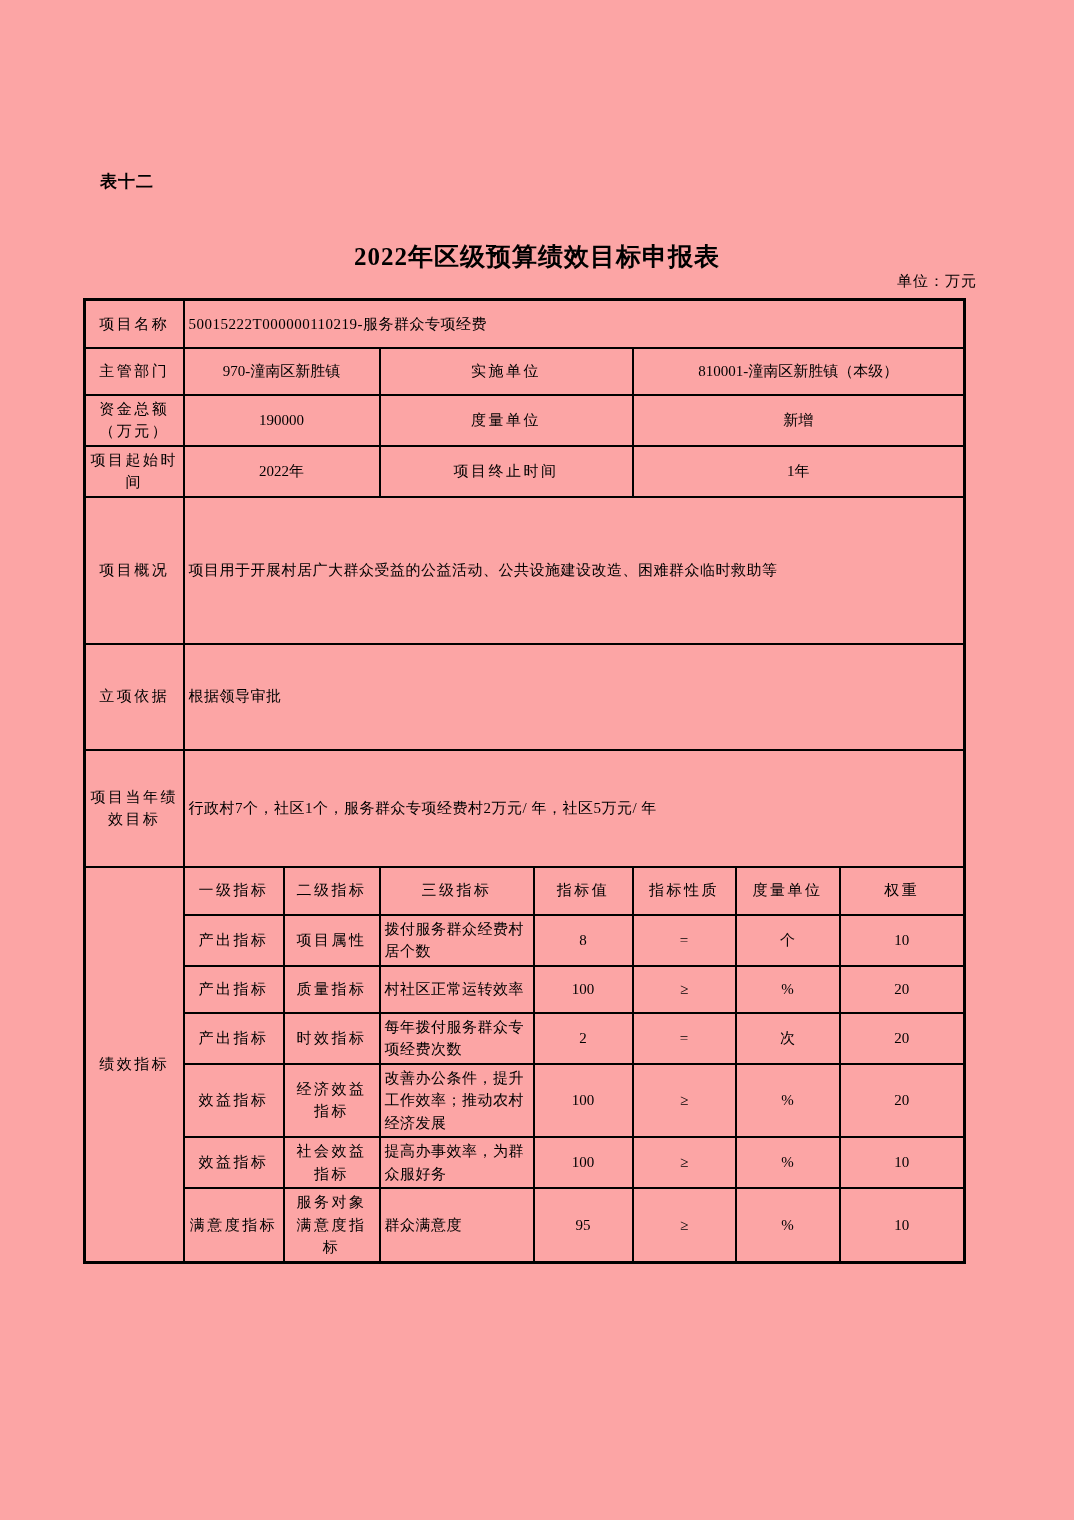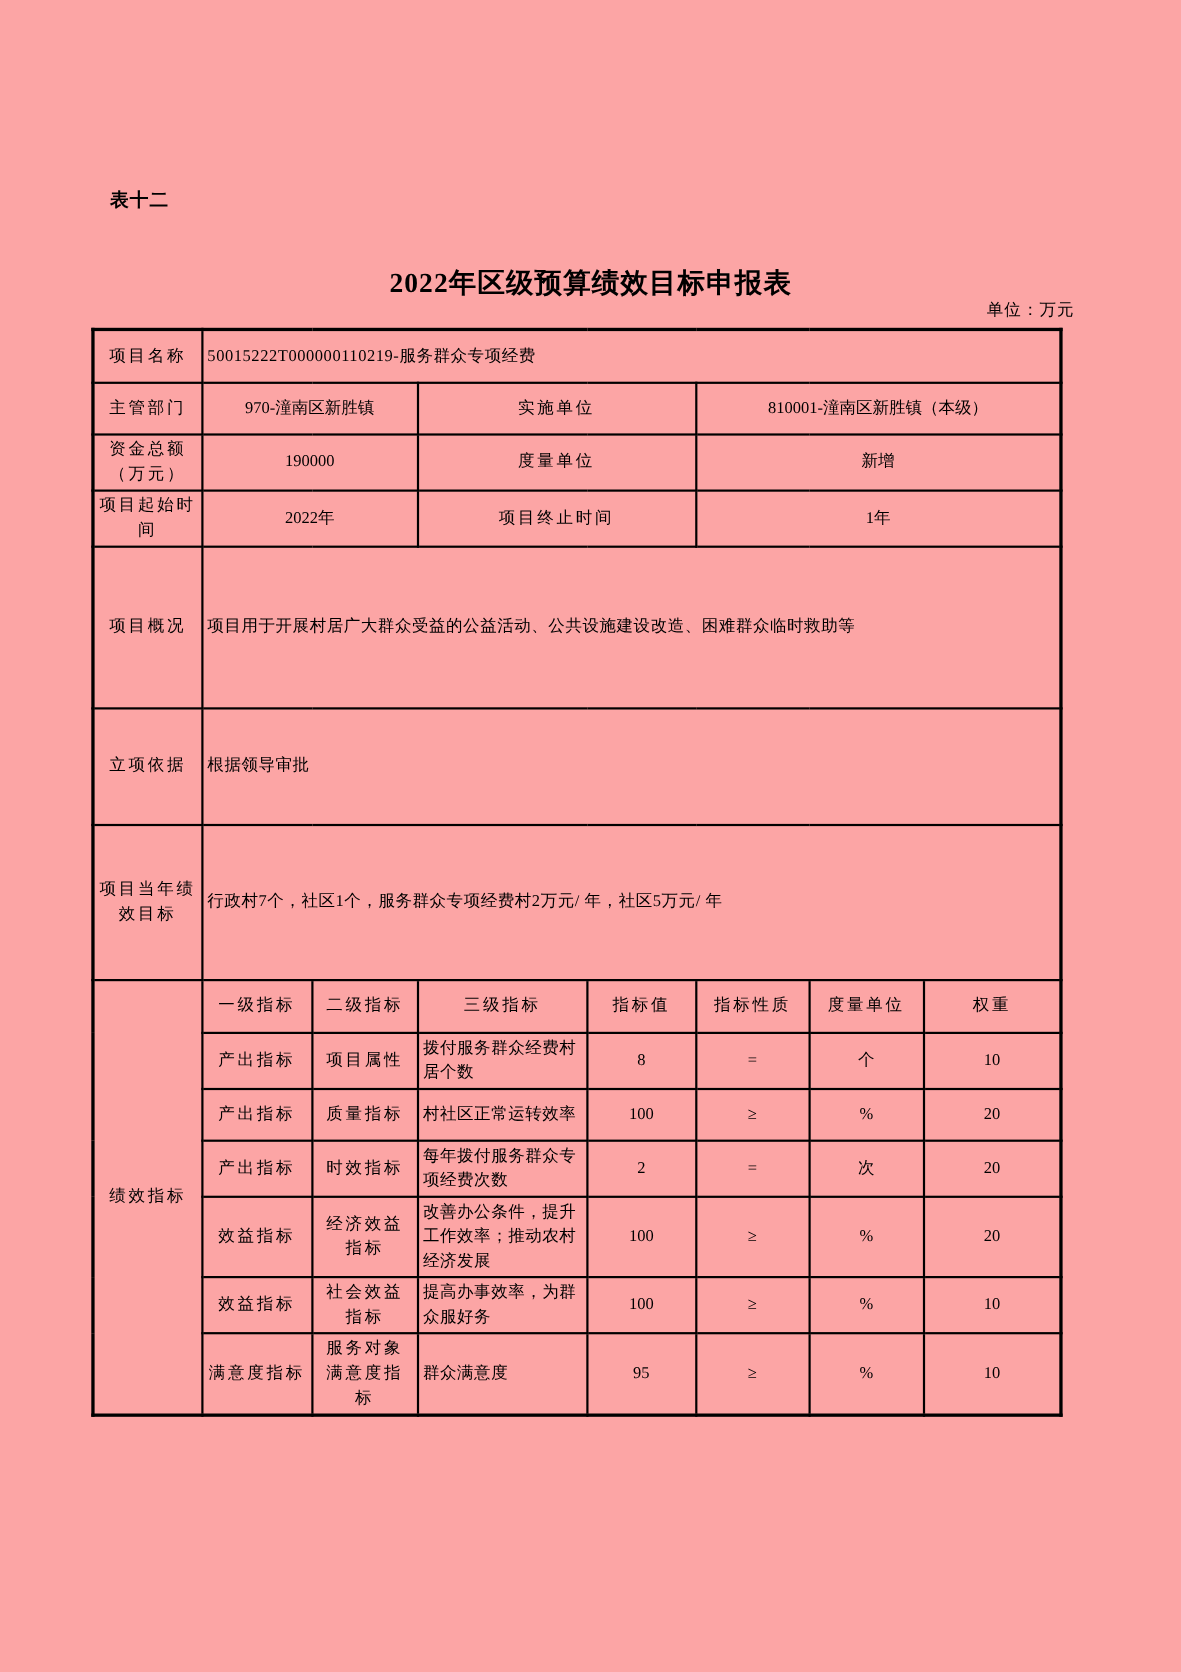--- a/index.html
+++ b/index.html
@@ -41,21 +41,21 @@
     overflow-wrap:break-word;
   }
   td.lbl{
     text-align:center;
     letter-spacing:2.5px;
   }
   td.ctr{text-align:center;}
   td.left{text-align:left;padding-left:6px;padding-right:6px;letter-spacing:0.5px;}
   
   tr.r1{height:48px;} tr.r2{height:47px;} tr.r3{height:47px;} tr.r4{height:48px;}
-  tr.r5{height:147px;} tr.r6{height:106px;} tr.r7{height:141px;}
+  tr.r5{height:147px;} tr.r6{height:106px;} tr.r7{height:117px;}
   tr.r8{height:48px;}
   tr.i1{height:47px;} tr.i2{height:47px;} tr.i3{height:46px;}
   tr.i4{height:70px;} tr.i5{height:48px;} tr.i6{height:46px;}
 </style>
 </head>
 <body>
 
 <div class="page">
 
   <div class="doc-tag">表十二</div>

